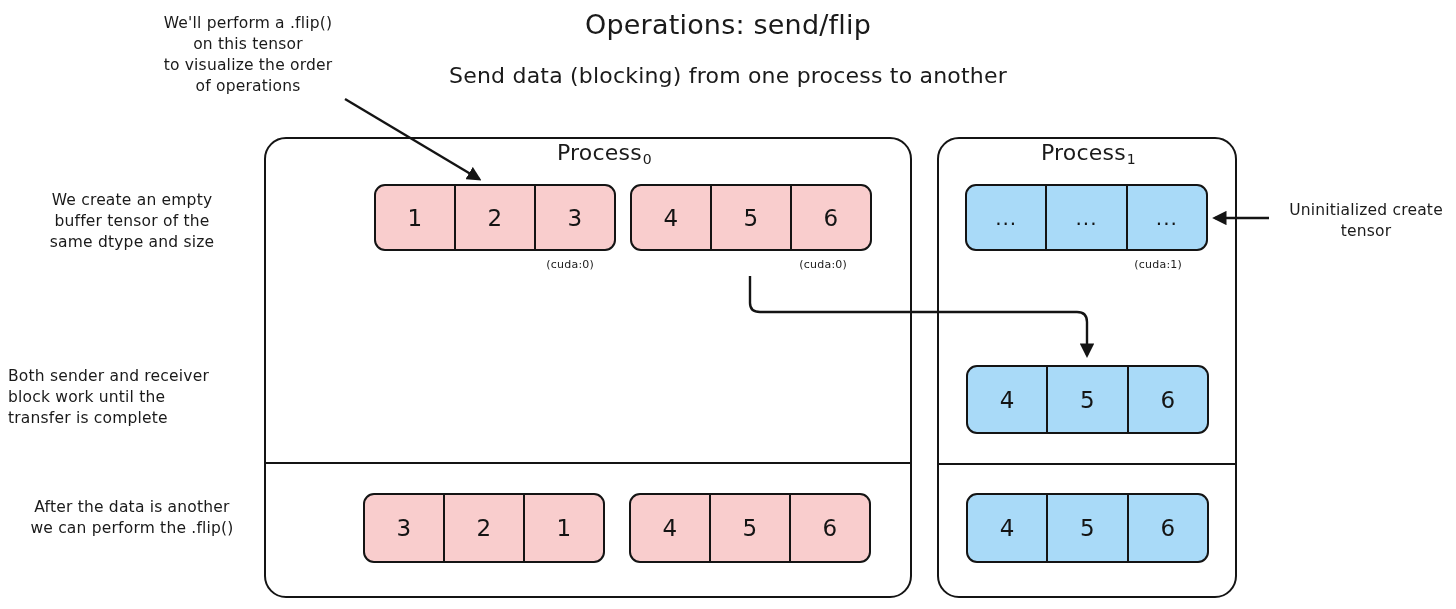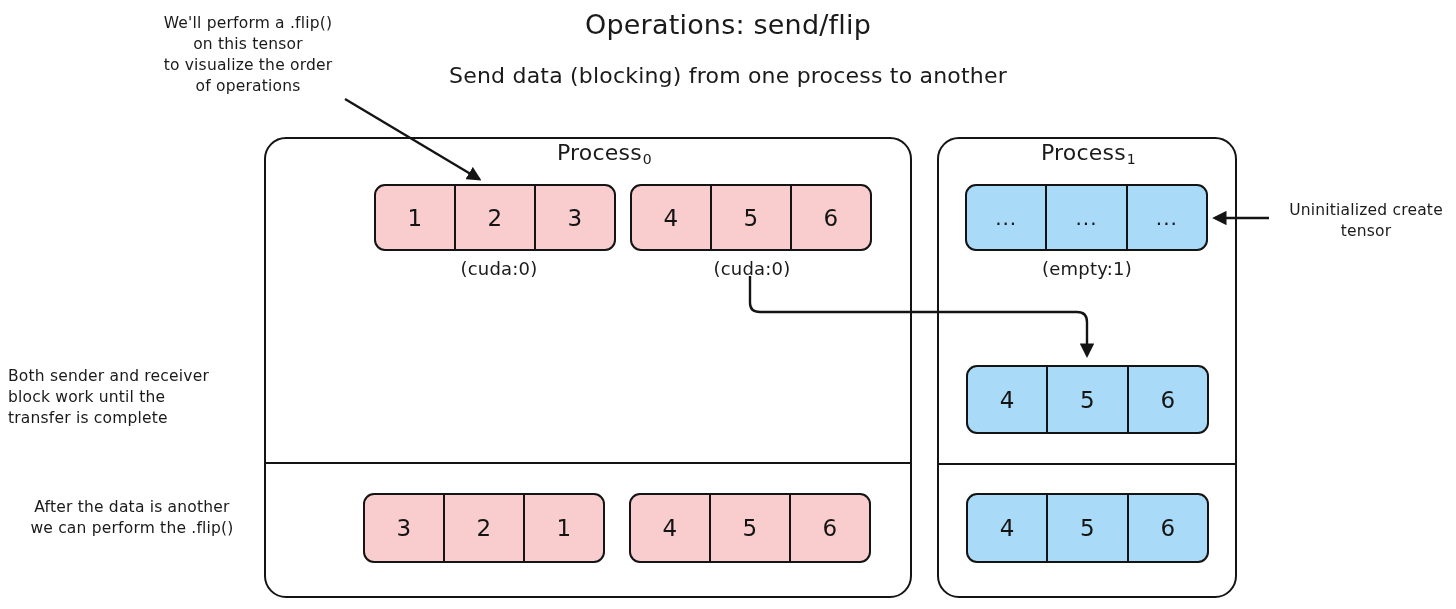--- a/index.html
+++ b/index.html
@@ -129,24 +129,24 @@
     border-right: 2.2px solid #141414;
     box-sizing: border-box;
   }
   .tensor .cell:last-child { border-right: none; }
   .tensor.pink { background: #f9cdcd; }
   .tensor.blue { background: #a9daf8; }
   .tensor .cell.dots { font-size: 20px; letter-spacing: 1px; }
 
   .dev-label {
     position: absolute;
-    font-size: 18px;
+    font-size: 11px;
     color: #1a1a1a;
     white-space: nowrap;
-    text-align: center;
+    text-align: right;
   }
 
   
   #t-p0-r1-a { left: 374px; top: 184px; width: 242px; height: 67px; }
   #t-p0-r1-b { left: 630px; top: 184px; width: 242px; height: 67px; }
   #t-p0-r3-a { left: 363px; top: 493px; width: 242px; height: 70px; }
   #t-p0-r3-b { left: 629px; top: 493px; width: 242px; height: 70px; }
   #t-p1-r1   { left: 965px; top: 184px; width: 243px; height: 67px; }
   #t-p1-r2   { left: 966px; top: 365px; width: 243px; height: 69px; }
   #t-p1-r3   { left: 966px; top: 493px; width: 243px; height: 70px; }
@@ -168,20 +168,23 @@
 
 <div id="canvas">
 
   <div id="title" class="hand">Operations: send/flip</div>
   <div id="subtitle" class="hand">Send data (blocking) from one process to another</div>
 
   <div class="annot hand" id="annot-flip">We'll perform a .flip()
 on this tensor
 to visualize the order
 of operations</div>
+  <div class="annot hand" id="annot-buffer">We create an empty
+buffer tensor of the
+same dtype and size</div>
   <div class="annot hand" id="annot-block">Both sender and receiver
 block work until the
 transfer is complete</div>
   <div class="annot hand" id="annot-after">After the data is another
 we can perform the .flip()</div>
   <div class="annot hand" id="annot-uninit">Uninitialized create
 tensor</div>
 
   <div class="proc-box" id="proc0"></div>
   <div class="proc-box" id="proc1"></div>
@@ -204,21 +207,21 @@
     <div class="cell hand">5</div>
     <div class="cell hand">6</div>
   </div>
   <div class="dev-label hand" id="dev-p0-b">(cuda:0)</div>
 
   <div class="tensor blue" id="t-p1-r1">
     <div class="cell dots hand">...</div>
     <div class="cell dots hand">...</div>
     <div class="cell dots hand">...</div>
   </div>
-  <div class="dev-label hand" id="dev-p1-a">(empty:1)</div>
+  <div class="dev-label hand" id="dev-p1-a">(cuda:1)</div>
 
   <div class="tensor blue" id="t-p1-r2">
     <div class="cell hand">4</div>
     <div class="cell hand">5</div>
     <div class="cell hand">6</div>
   </div>
 
   <div class="tensor pink" id="t-p0-r3-a">
     <div class="cell hand">3</div>
     <div class="cell hand">2</div>

